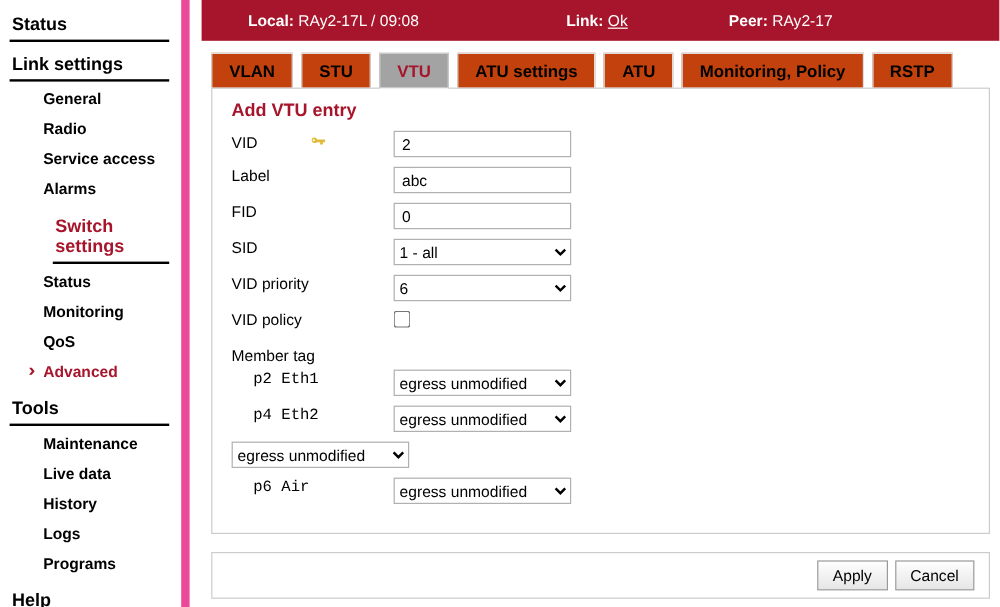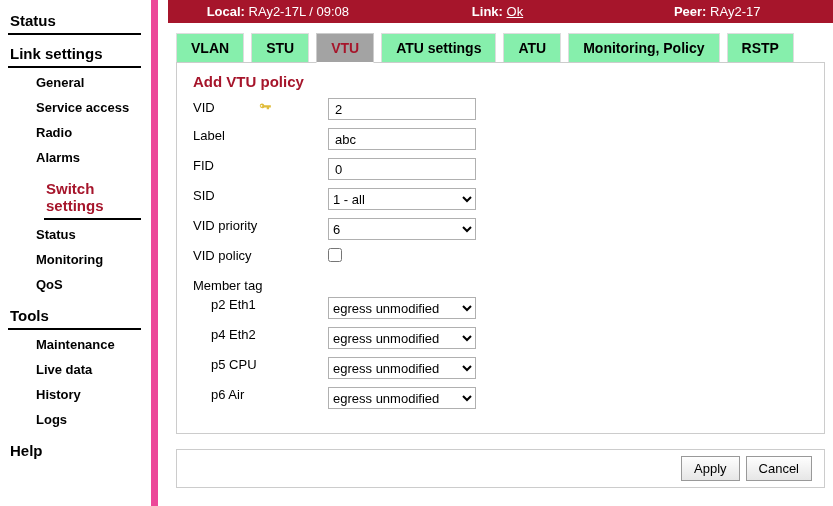--- a/index.html
+++ b/index.html
@@ -6,69 +6,71 @@
     body { font-family: Arial, Helvetica, sans-serif; font-size: 13px; color: #000; width: 833px; height: 506px; overflow: hidden; background: #fff; }
     .layout { display: flex; width: 100%; height: 100%; }
     .sidebar { width: 158px; padding: 8px 0 0 8px; background: #fff; border-right: 7px solid #ec4899; }
     .sidebar .section { font-weight: bold; font-size: 15px; padding: 4px 0 4px 2px; border-bottom: 2px solid #000; margin-bottom: 2px; margin-right:10px; }
     .sidebar .section.active { color: #a6152b; margin-left: 36px; }
     .sidebar .item { padding: 5px 0 5px 28px; font-weight: bold; font-size: 13px; cursor: pointer; }
     .sidebar .item.active { color: #a6152b; position: relative; }
     .sidebar .item.active::before { content: "›"; position: absolute; left: 16px; top: 3px; font-size: 15px; font-weight: bold; color: #a6152b; transform: scaleX(1.2); }
     .sidebar .group { margin-bottom: 6px; }
     .main { flex: 1; padding: 0 0 0 10px; position: relative; }
-    .topbar { background: #a6152b; color: #fff; height: 23px; display: flex; align-items: center; width: 100%; margin-bottom: 10px; font-size: 13px; }
+    .topbar { background: #a6152b; color: #fff; height: 34px; display: flex; align-items: center; width: 100%; margin-bottom: 10px; font-size: 13px; }
     .topbar .seg { flex: 1; text-align: center; }
     .topbar .seg b { font-weight: bold; }
     .topbar a.link { color: #fff; text-decoration: underline; }
-    .topbar .seg-right { text-align: center; padding-right: 6px; }
+    .topbar .seg-right { text-align: left; padding-right: 6px; }
     .tabs { display: flex; gap: 7px; padding: 0 8px; }
-    .tab { background: #86efac; padding: 6px 14px; font-weight: bold; font-size: 14px; border: 1px solid #ddd; border-bottom: none; cursor: pointer; }
+    .tab { background: #c2410c; padding: 6px 14px; font-weight: bold; font-size: 14px; border: 1px solid #ddd; border-bottom: none; cursor: pointer; }
     .tab.active { background: #a3a3a3; color: #a6152b; border: 1px solid #ccc; border-bottom: 1px solid #fff; position: relative; z-index: 2; }
     .panel { border: 1px solid #ccc; margin: 0 8px 0 8px; padding: 10px 16px 16px 16px; position: relative; top: -1px; background: #fff; }
     .panel-title { color: #a6152b; font-weight: bold; font-size: 15px; margin-bottom: 8px; }
     .form-row { display: flex; align-items: flex-start; margin-bottom: 6px; min-height: 24px; }
     .form-row .lbl { width: 135px; font-size: 13px; }
-    .form-row .lbl.sub { padding-left: 18px; }
+    .form-row .lbl.sub { padding-left: 18px; font-family: Liberation Mono, monospace; }
     .form-row input[type="text"] { width: 148px; height: 22px; border: 1px solid #b0b0b0; padding: 2px 6px; font-size: 13px; }
     .form-row select { width: 148px; height: 22px; border: 1px solid #b0b0b0; font-size: 13px; background: #fff; }
     .form-row input[type="checkbox"] { width: 14px; height: 14px; }
     .member-hdr { font-size: 13px; margin: 4px 0 4px 0; }
     .key-icon { display: inline-block; width: 14px; height: 14px; background: transparent; position: relative; top: 2px; margin-left: 40px; }
     .key-icon svg { width: 14px; height: 14px; }
     .footer { border: 1px solid #ccc; margin: 14px 8px 0 8px; padding: 6px 12px; display: flex; justify-content: flex-end; gap: 6px; align-items: center; background:#fff; }
     .footer button { padding: 4px 12px; font-size: 13px; border: 1px solid #999; background: linear-gradient(#fefefe, #e6e6e6); cursor: pointer; }
   </style>
 </head>
 <body>
 
 <div class="layout">
   <div class="sidebar">
     <div class="group">
       <div class="section">Status</div>
     </div>
     <div class="group">
       <div class="section">Link settings</div>
       <div class="item">General</div>
+      <div class="item">Radio</div>
       <div class="item">Service access</div>
-      <div class="item">Radio</div>
       <div class="item">Alarms</div>
     </div>
     <div class="group">
       <div class="section active">Switch settings</div>
       <div class="item">Status</div>
       <div class="item">Monitoring</div>
       <div class="item">QoS</div>
+      <div class="item active">Advanced</div>
     </div>
     <div class="group">
       <div class="section">Tools</div>
       <div class="item">Maintenance</div>
       <div class="item">Live data</div>
       <div class="item">History</div>
       <div class="item">Logs</div>
+      <div class="item">Programs</div>
     </div>
     <div class="group">
       <div class="section" style="border-bottom:none">Help</div>
     </div>
   </div>
 
   <div class="main">
     <div class="topbar">
       <div class="seg">
         <b>Local:</b>
@@ -88,21 +90,21 @@
       <div class="tab">VLAN</div>
       <div class="tab">STU</div>
       <div class="tab active">VTU</div>
       <div class="tab">ATU settings</div>
       <div class="tab">ATU</div>
       <div class="tab">Monitoring, Policy</div>
       <div class="tab">RSTP</div>
     </div>
 
     <div class="panel">
-      <div class="panel-title">Add VTU policy</div>
+      <div class="panel-title">Add VTU entry</div>
 
       <div class="form-row">
         <div class="lbl">
           <span>VID</span>
           <span class="key-icon">
             <svg viewBox="0 0 24 24">
                 <path fill="#e0bc3a" d="M7 14a4 4 0 1 1 3.87-5H22v4h-3v3h-4v-3h-4.13A4 4 0 0 1 7 14zM6 11.5A1.5 1.5 0 1 0 6 8.5a1.5 1.5 0 0 0 0 3z"></path>
               </svg>
           </span>
         </div>
@@ -143,21 +145,20 @@
 
       <div class="form-row">
         <div class="lbl sub">p2 Eth1</div>
         <select><option>egress unmodified</option></select>
       </div>
       <div class="form-row">
         <div class="lbl sub">p4 Eth2</div>
         <select><option>egress unmodified</option></select>
       </div>
       <div class="form-row">
-        <div class="lbl sub">p5 CPU</div>
         <select><option>egress unmodified</option></select>
       </div>
       <div class="form-row">
         <div class="lbl sub">p6 Air</div>
         <select><option>egress unmodified</option></select>
       </div>
     </div>
 
     <div class="footer">
       <button>Apply</button>

